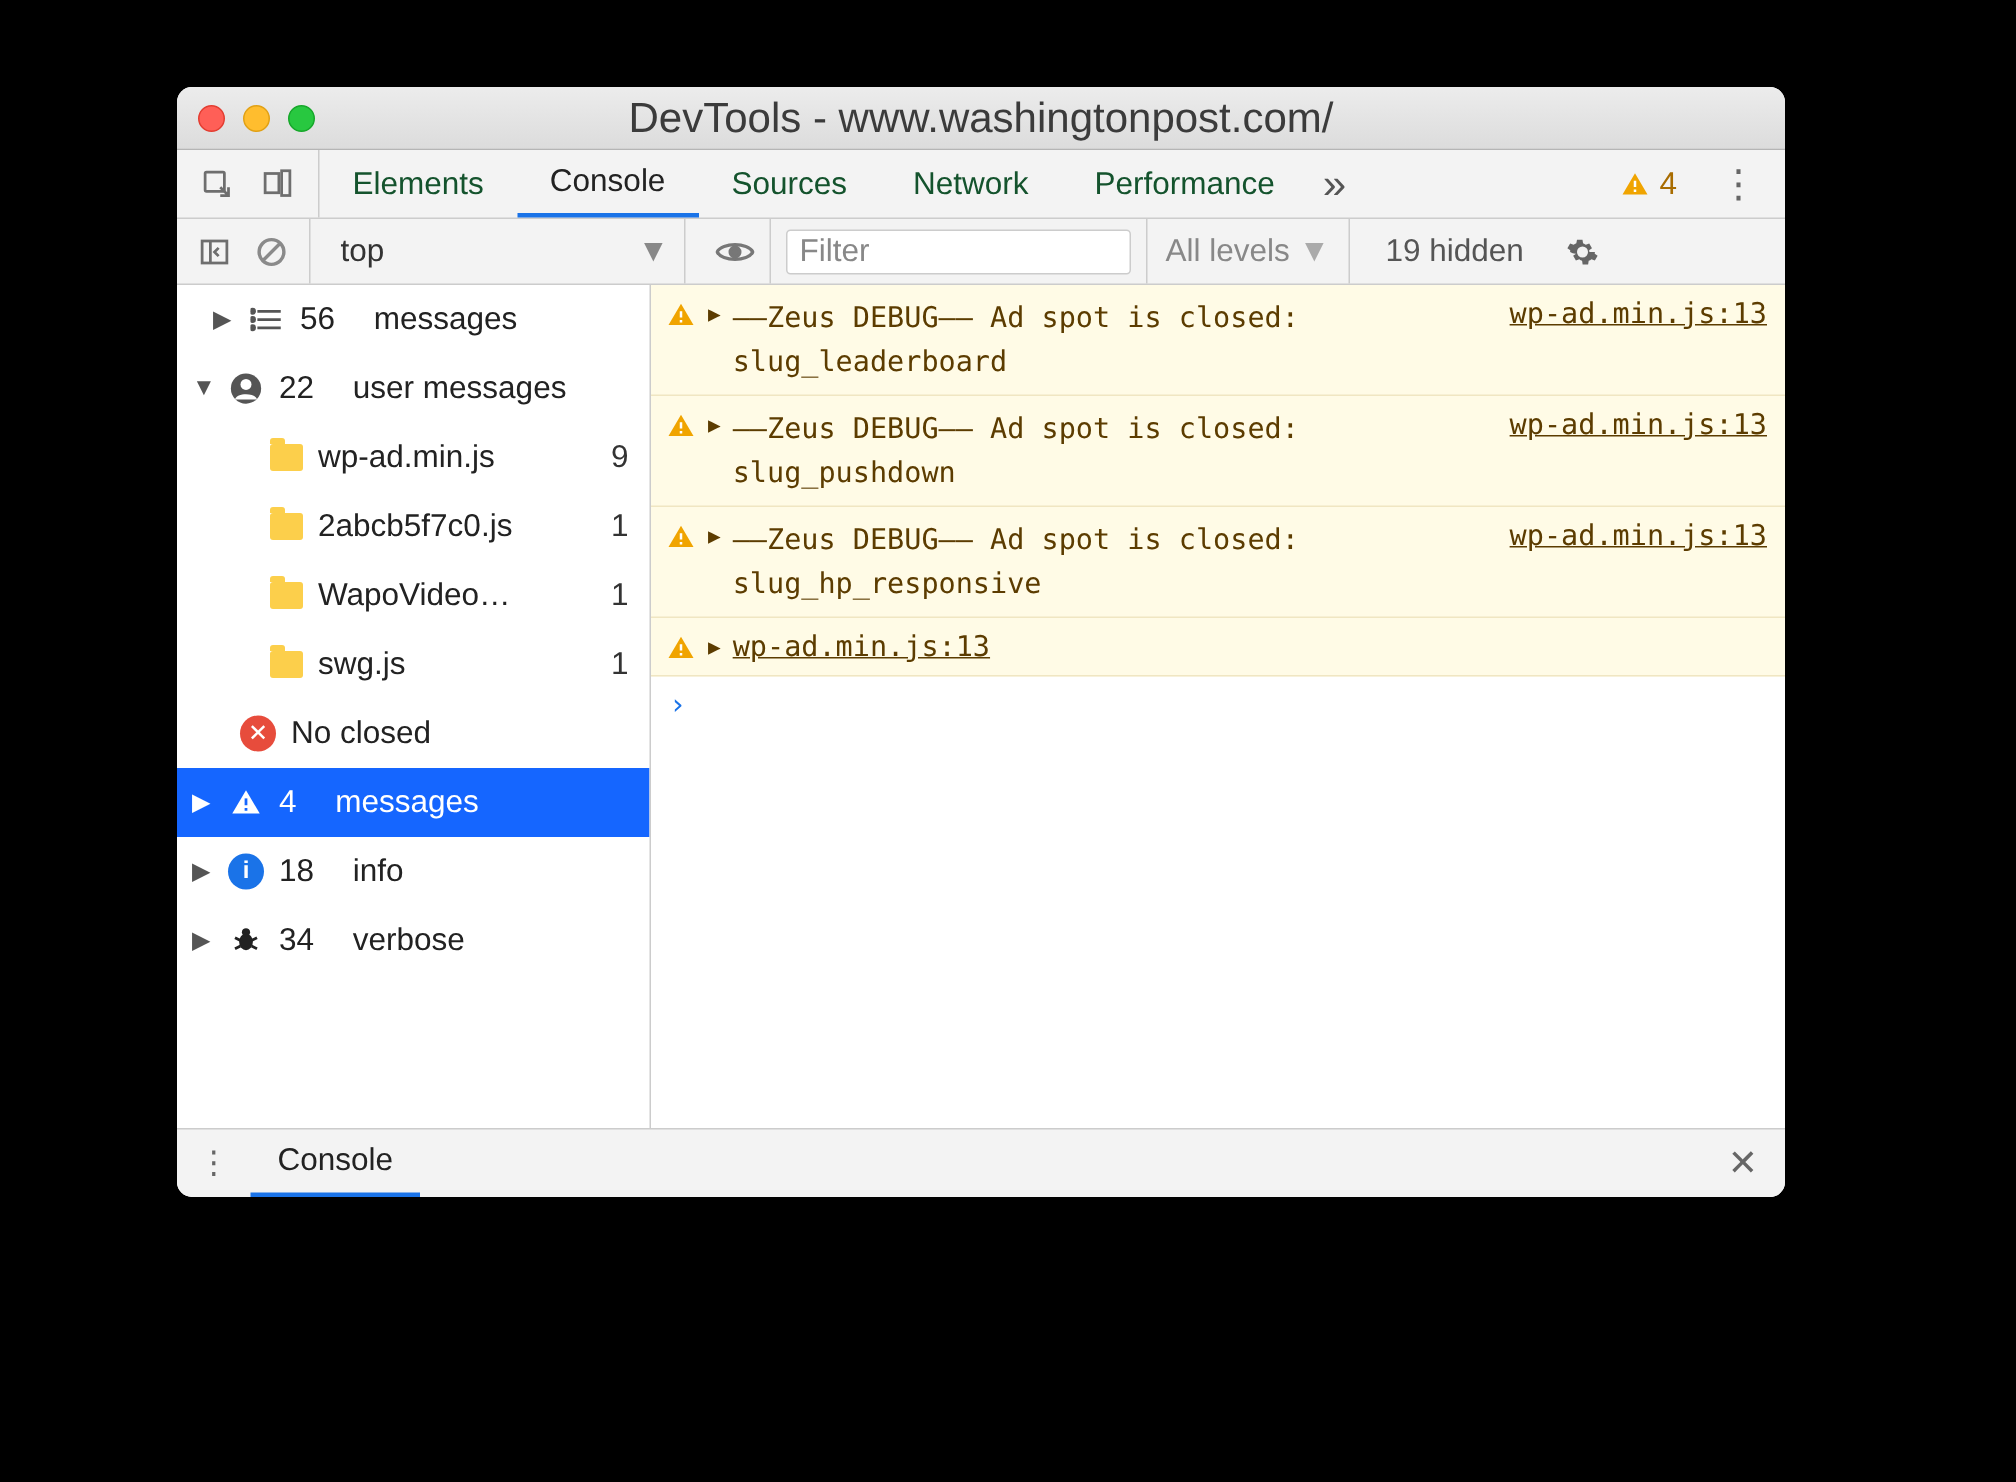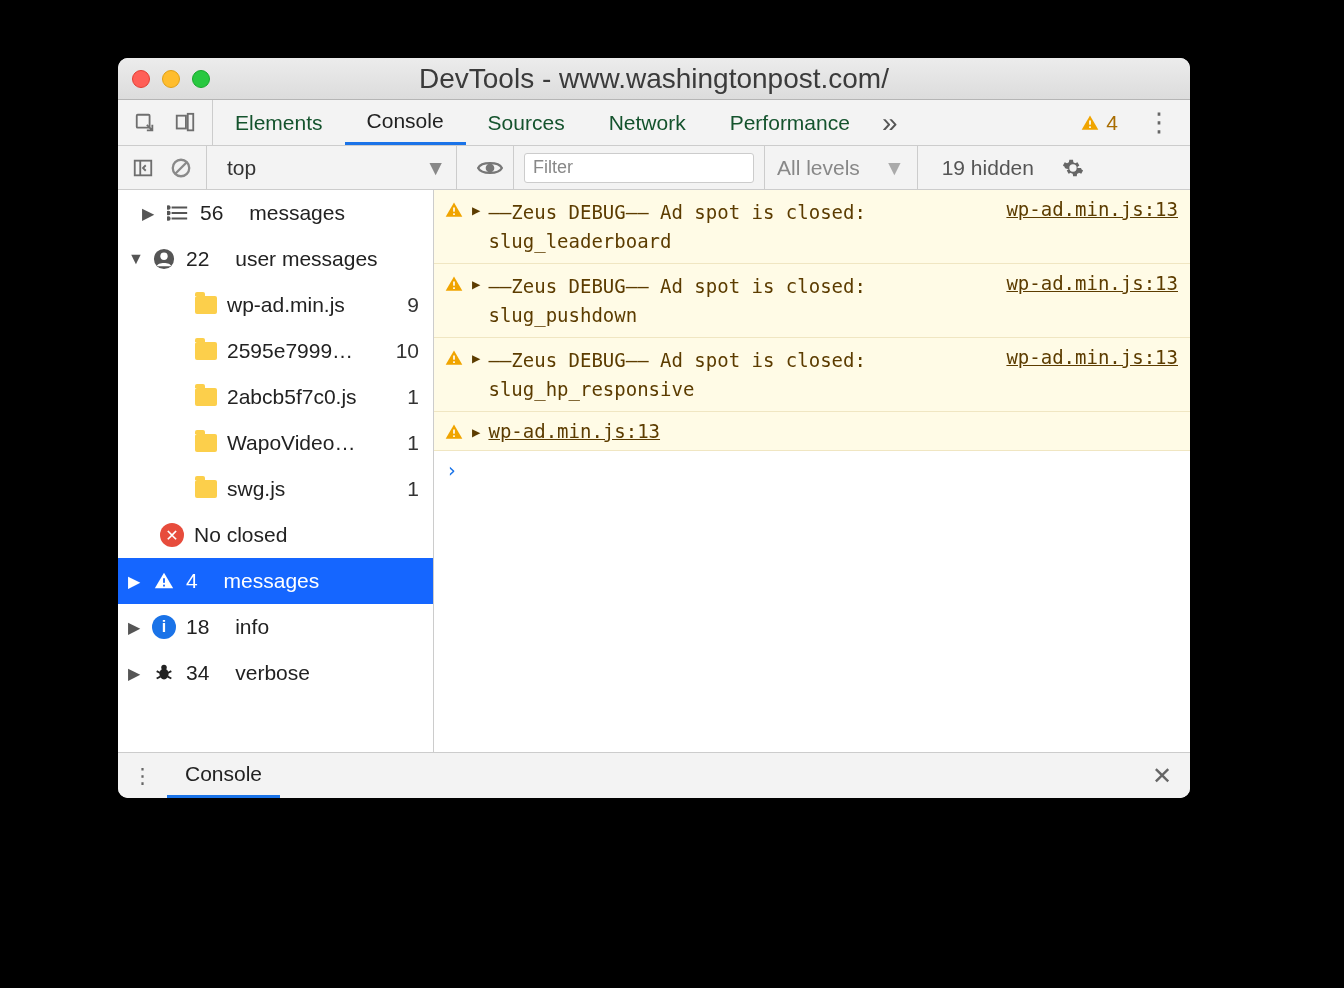--- a/index.html
+++ b/index.html
@@ -63,31 +63,31 @@
     height: 44px;
     border-bottom:1px solid #ccc;
     display:flex;
     align-items:center;
     gap:10px;
     background:#f3f3f3;
   }
   .ctoolbar .pane { display:flex; align-items:center; gap:12px; padding:0 12px; border-right:1px solid #ccc; height:100%;}
   .context-sel { flex:0 0 240px; display:flex; align-items:center; justify-content:space-between; padding:0 10px; border-right:1px solid #ccc; height:100%; color:#333; cursor:pointer;}
   .eye { padding:0 10px; color:#777; border-right:1px solid #ccc; height:100%; display:flex; align-items:center;}
-  .filter { height:30px; width:230px; border:1px solid #ccc; border-radius:3px; background:#fff; padding:0 8px; font-size:18px; color:#888; display:flex; align-items:center;}
-  .levels { color:#888; padding:0 12px; border-left:1px solid #ccc; border-right:1px solid #ccc; height:100%; display:flex; align-items:center; gap:24px; white-space:nowrap;}
+  .filter { height:30px; width:230px; border:1px solid #ccc; border-radius:3px; background:#fff; padding:0 8px; font-size:21px; color:#888; display:flex; align-items:center;}
+  .levels { color:#888; padding:0 12px; border-left:1px solid #ccc; border-right:1px solid #ccc; height:100%; display:flex; align-items:center; gap:6px; white-space:nowrap;}
   .hidden { color:#555; padding:0 14px; white-space:nowrap;}
   .gear { color:#666; padding:0 4px; font-size:24px; cursor:pointer;}
   
   .body { flex:1; display:flex; min-height:0;}
   .sidebar { width:316px; border-right:1px solid #ccc; background:#fff; overflow:hidden;}
   .srow { display:flex; align-items:center; height:46px; padding-left:8px; gap:10px; font-size:21px; color:#222; cursor:pointer;}
   .srow .arrow { width:14px; display:inline-block; color:#555; font-size:16px;}
   .srow.indent1 { padding-left:24px; }
-  .srow.indent2 { padding-left:62px;margin-left:15px; }
+  .srow.indent2 { padding-left:62px; }
   .srow.sel { background:#1566ff; color:#fff; }
   .srow.sel .arrow { color:#fff; }
   .folder { width:22px; height:18px; background:#fccf4b; border-radius:2px; position:relative;}
   .folder::before { content:""; position:absolute; top:-4px; left:0; width:10px; height:4px; background:#fccf4b; border-radius:2px 2px 0 0;}
   .cnt { margin-left:auto; margin-right:14px; color:#333;}
   .ic { width:24px; height:24px; display:flex; align-items:center; justify-content:center;}
   .ic.list { color:#555;}
   .ic.user { color:#555;}
   .ic.errx { background:#e74c3c; color:#fff; border-radius:50%; font-size:16px;}
   .ic.warn { color:#fff;}
@@ -238,25 +238,20 @@
         <span>22</span>&nbsp;<span>user messages</span>
       </div>
 
       <div class="srow indent2">
         <span class="folder"></span>
         <span>wp-ad.min.js</span>
         <span class="cnt">9</span>
       </div>
       <div class="srow indent2">
         <span class="folder"></span>
-        <span>2595e7999…</span>
-        <span class="cnt">10</span>
-      </div>
-      <div class="srow indent2">
-        <span class="folder"></span>
         <span>2abcb5f7c0.js</span>
         <span class="cnt">1</span>
       </div>
       <div class="srow indent2">
         <span class="folder"></span>
         <span>WapoVideo…</span>
         <span class="cnt">1</span>
       </div>
       <div class="srow indent2">
         <span class="folder"></span>

